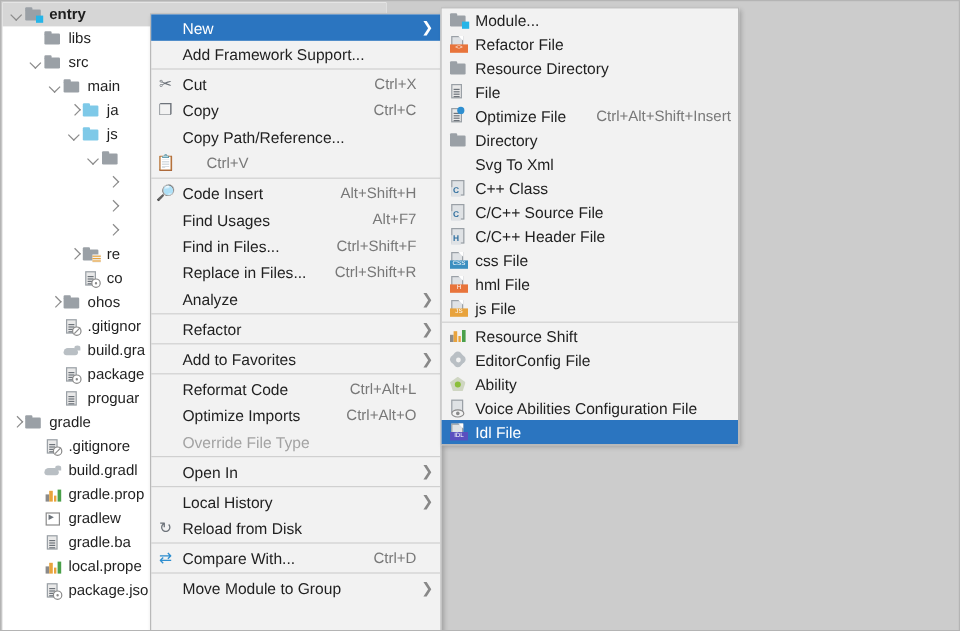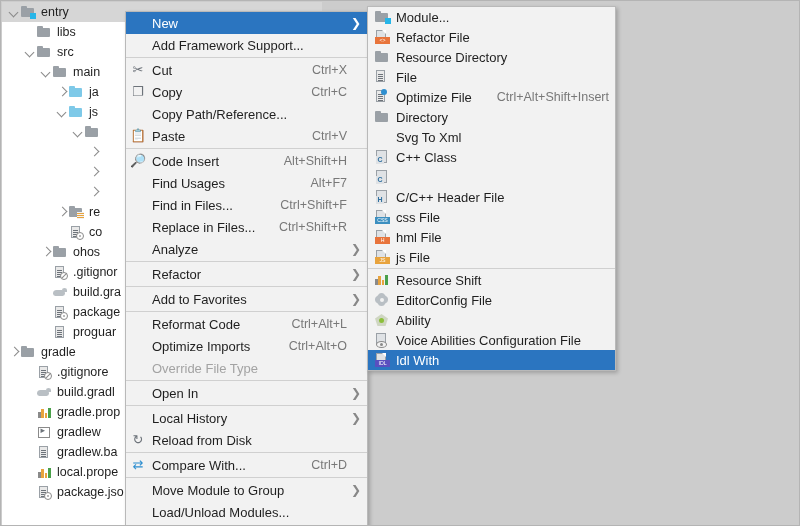--- a/index.html
+++ b/index.html
@@ -29,21 +29,21 @@
   .trow {
     position: relative;
     height: 20px;
     display: flex;
     align-items: center;
     white-space: nowrap;
     font-size: 12.5px;
     color: #1f1f1f;
   }
   .trow.sel { background: #d6d6d6; }
-  .trow.bold .tlabel { font-weight: normal; }
+  .trow.bold .tlabel { font-weight: bold; }
   .arrow {
     width: 12px; height: 12px;
     flex: 0 0 12px;
     position: relative;
   }
   .arrow.down::after {
     content: "";
     position: absolute;
     left: 2px; top: 3px;
     width: 6px; height: 6px;
@@ -559,21 +559,21 @@
         <span style="display: inline-block; width: 22px; flex: 0 0 auto;"></span>
         <span class="arrow"></span>
         <span class="ticon">
           <span class="ic-doc">
             <i></i>
             <i></i>
             <i></i>
             <i></i>
           </span>
         </span>
-        <span class="tlabel">gradlew.ba</span>
+        <span class="tlabel">gradle.ba</span>
       </div>
       <div class="trow">
         <span style="display: inline-block; width: 22px; flex: 0 0 auto;"></span>
         <span class="arrow"></span>
         <span class="ticon">
           <span class="ic-bars">
             <i></i>
             <i></i>
             <i></i>
             <i></i>
@@ -627,21 +627,20 @@
       </div>
       <div class="mi">
         <span class="micon"></span>
         <span class="mtext">Copy Path/Reference...</span>
         <span class="msub"></span>
       </div>
       <div class="mi">
         <span class="micon">
           <span class="g-paste">📋</span>
         </span>
-        <span class="mtext">Paste</span>
         <span class="mkey">Ctrl+V</span>
         <span class="msub"></span>
       </div>
       <div class="msep"></div>
       <div class="mi">
         <span class="micon">
           <span class="g-linter">🔎</span>
         </span>
         <span class="mtext">Code Insert</span>
         <span class="mkey">Alt+Shift+H</span>
@@ -729,21 +728,20 @@
         <span class="msub"></span>
       </div>
       <div class="msep"></div>
       <div class="mi">
         <span class="micon"></span>
         <span class="mtext">Move Module to Group</span>
         <span class="msub">❯</span>
       </div>
       <div class="mi">
         <span class="micon"></span>
-        <span class="mtext">Load/Unload Modules...</span>
         <span class="msub"></span>
       </div>
       <div class="mi"></div>
     </div>
 
   <div id="submenu" class="menu">
       <div class="mi">
         <span class="micon">
           <span class="si si-folder">
             <span class="bb"></span>
@@ -809,20 +807,21 @@
         </span>
         <span class="mtext">C++ Class</span>
       </div>
       <div class="mi">
         <span class="micon">
           <span class="si-cpp">
             <span class="pg"></span>
             <span class="ltr">C</span>
           </span>
         </span>
+        <span class="mtext">C/C++ Source File</span>
       </div>
       <div class="mi">
         <span class="micon">
           <span class="si-cpp">
             <span class="pg"></span>
             <span class="ltr">H</span>
           </span>
         </span>
         <span class="mtext">C/C++ Header File</span>
       </div>
@@ -886,17 +885,17 @@
         </span>
         <span class="mtext">Voice Abilities Configuration File</span>
       </div>
       <div class="mi hl">
         <span class="micon">
           <span class="si-tag">
             <span class="pg"></span>
             <span class="tag" style="background:#5a4fbf">IDL</span>
           </span>
         </span>
-        <span class="mtext">Idl With</span>
+        <span class="mtext">Idl File</span>
       </div>
     </div>
 
 </div>
 
 </body></html>

